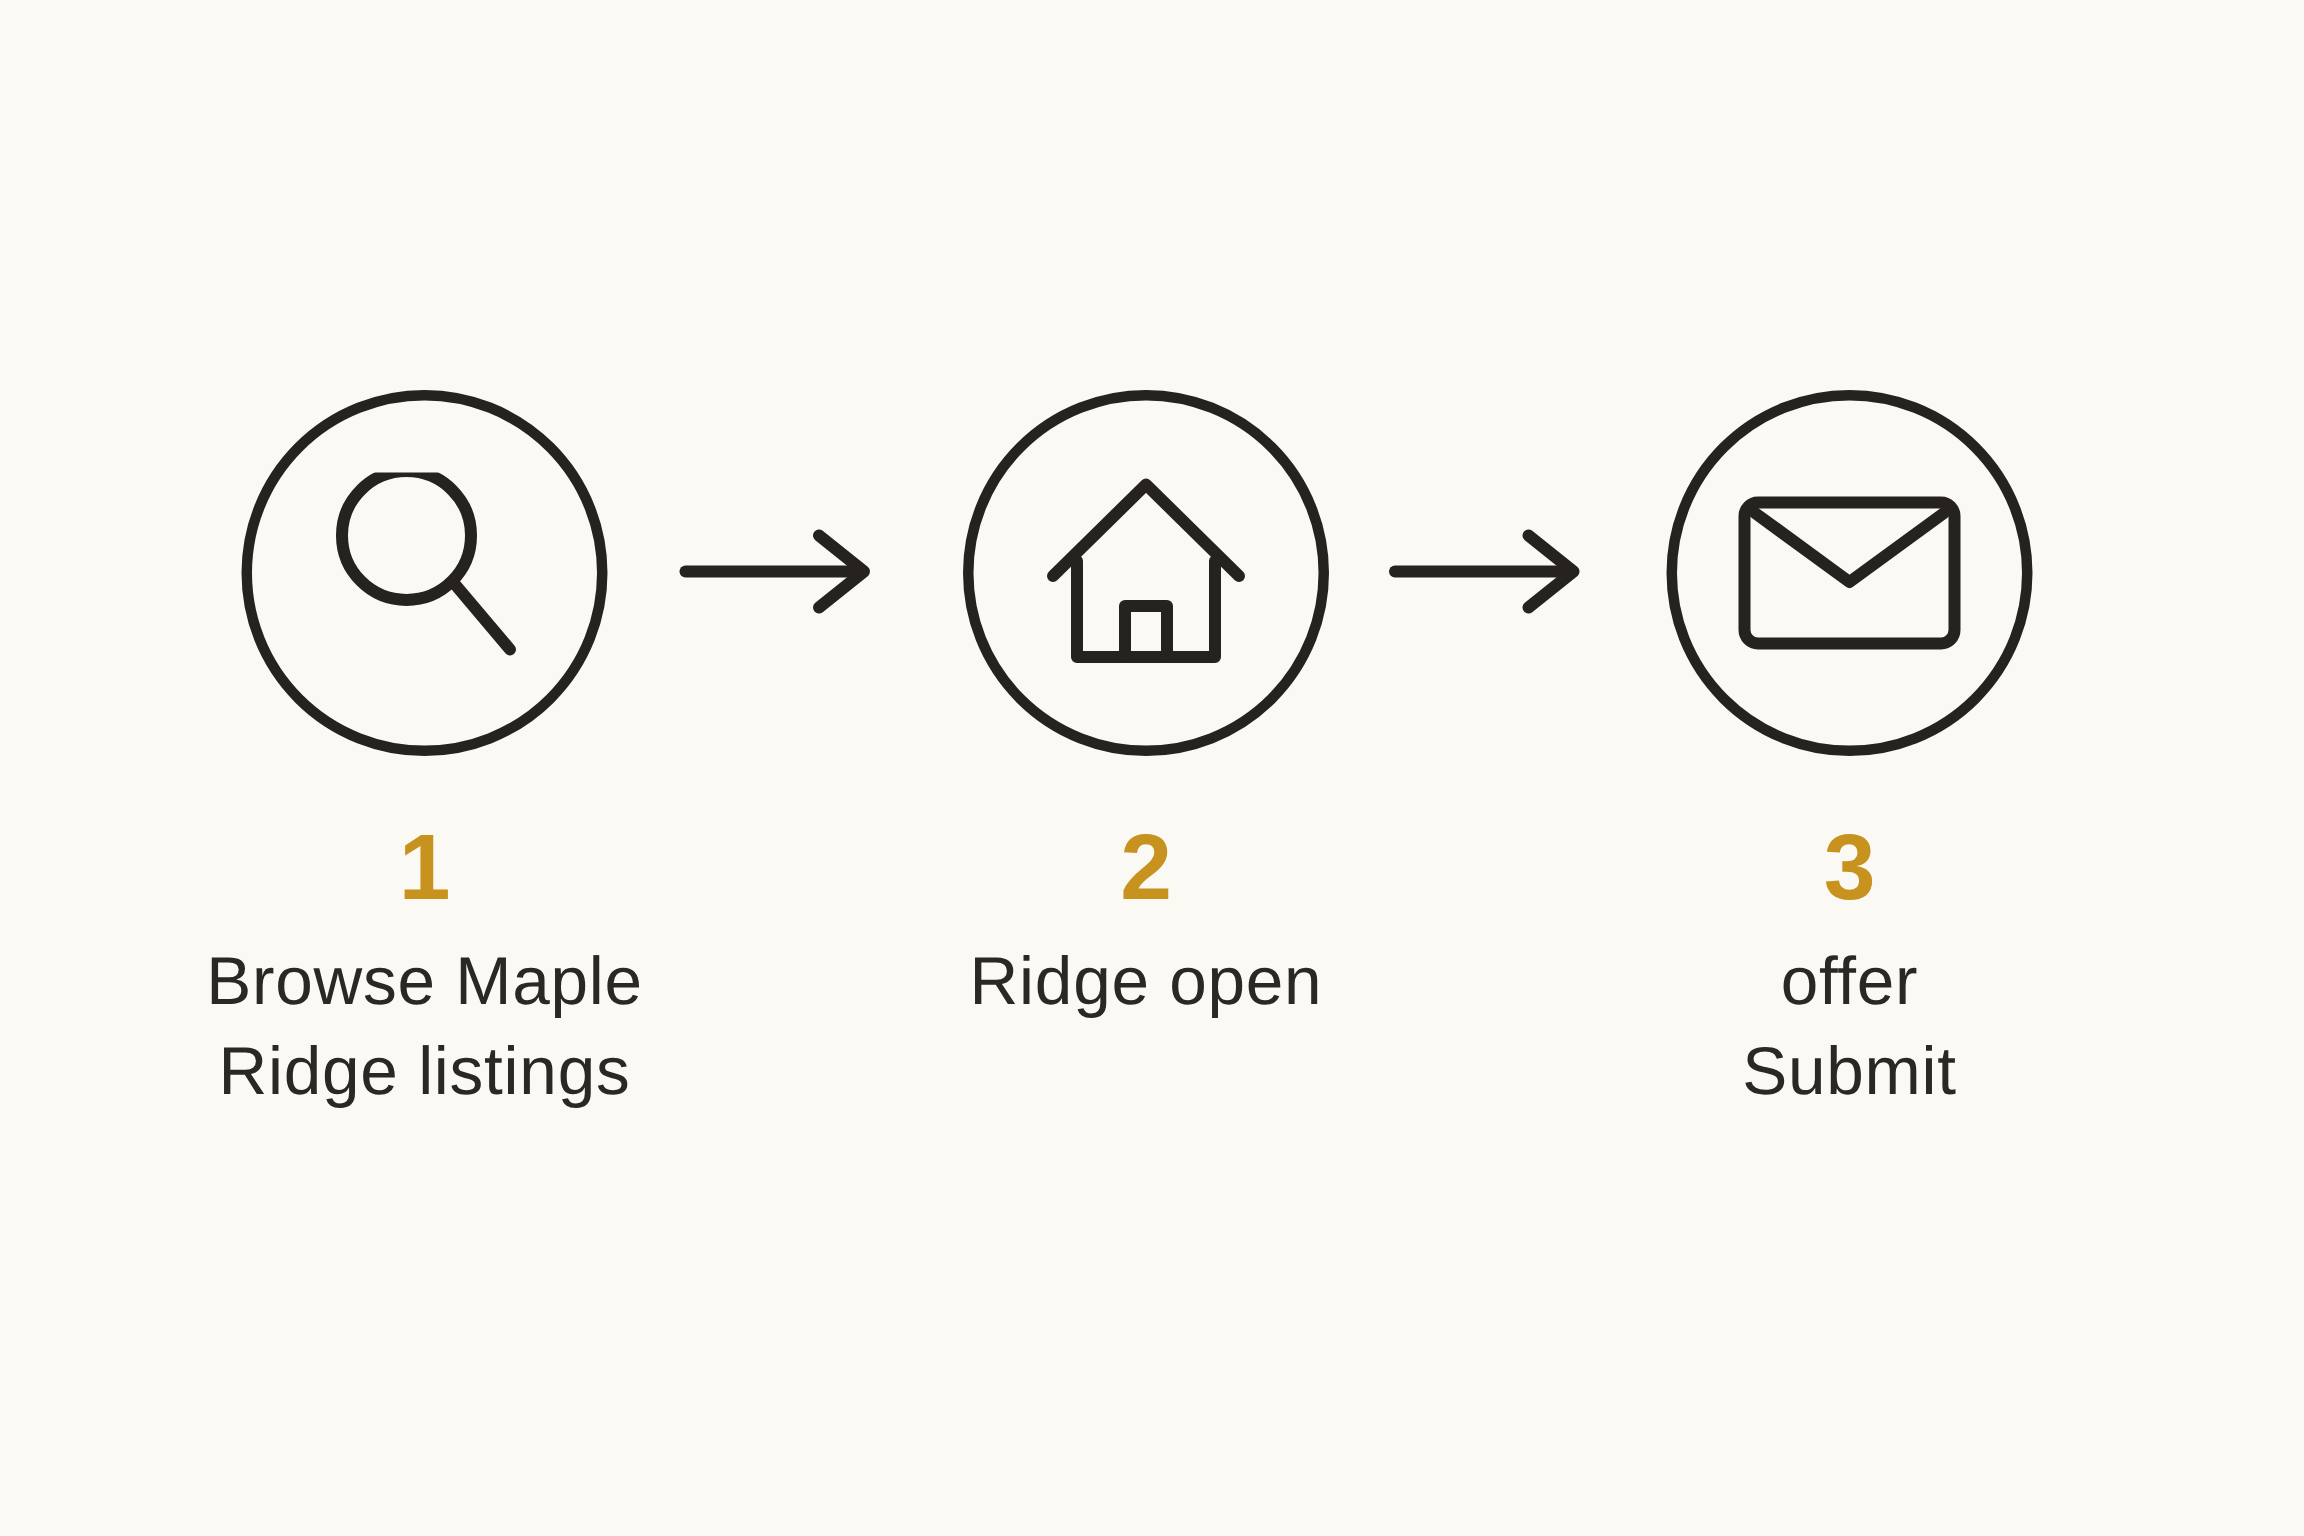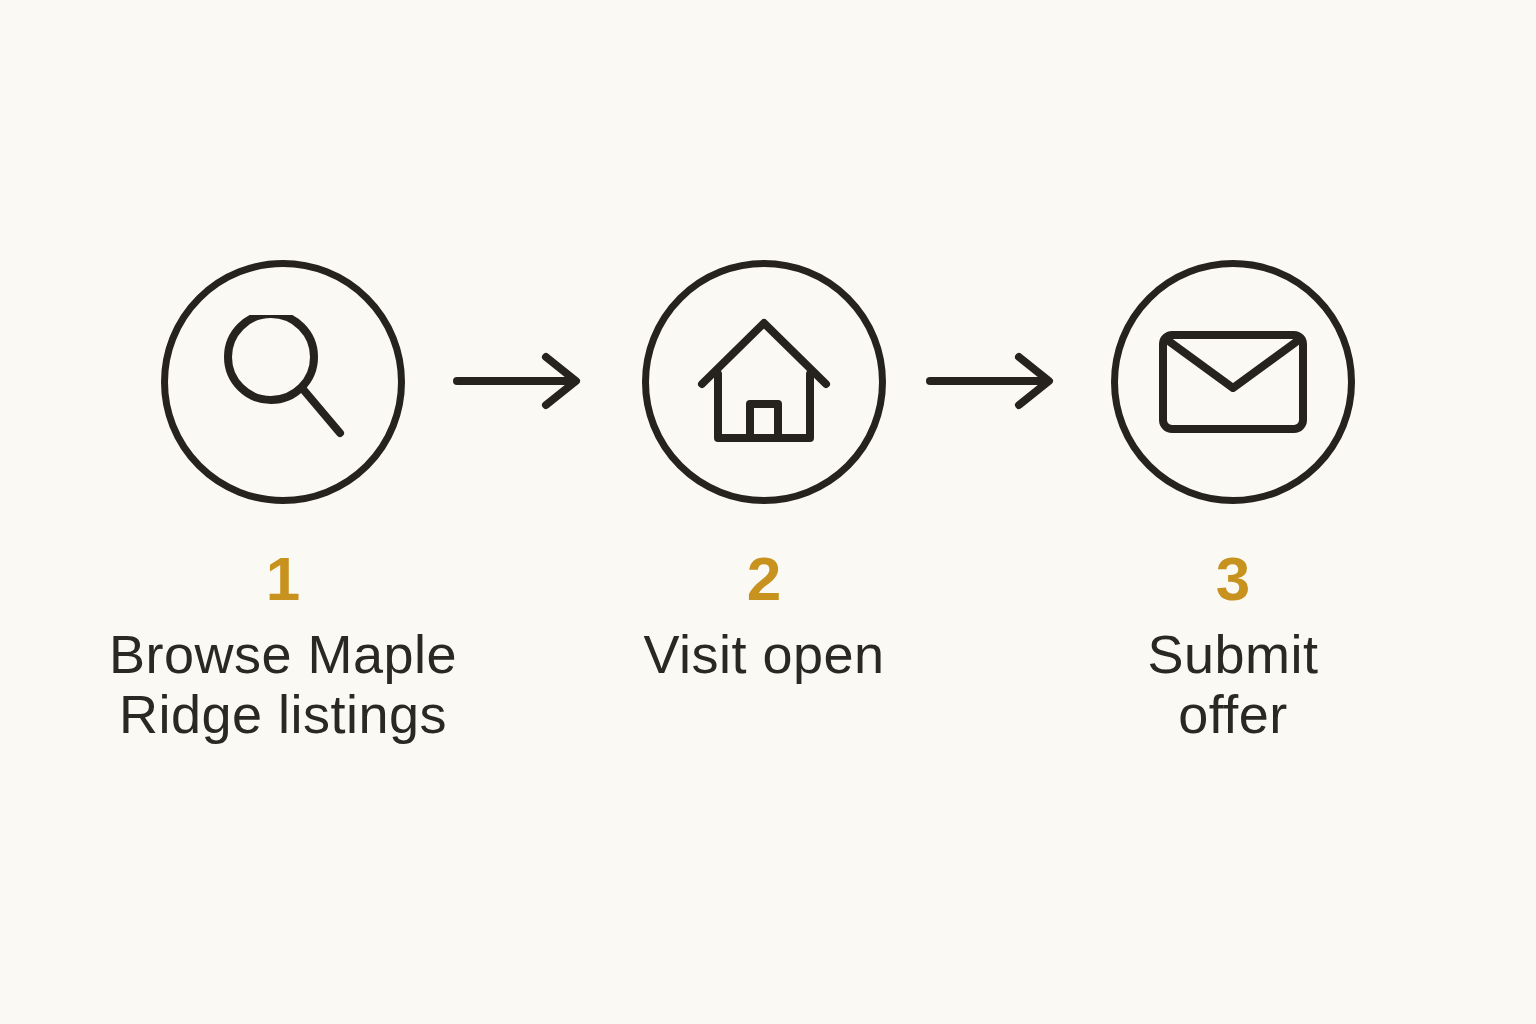--- a/index.html
+++ b/index.html
@@ -45,21 +45,21 @@
   }
   .step-number {
     margin-top: 44px;
     font-size: 62px;
     font-weight: 700;
     color: #C8921F;
     line-height: 62px;
   }
   .step-label {
     margin-top: 14px;
-    font-size: 54px;
+    font-size: 45px;
     line-height: 60px;
     color: #2A2824;
     letter-spacing: 0.5px;
   }
   .arrow {
     position: absolute;
     top: 348px;
   }
   .arrow-1 { left: 450px; }
   .arrow-2 { left: 923px; }
@@ -89,34 +89,34 @@
 <div class="step step-2">
   <div class="circle">
     <svg class="icon-svg" width="140" height="140" viewBox="0 0 140 140" stroke-width="8">
       <path d="M 8 72 L 70 11 L 132 72"></path>
       <path d="M 24 62 L 24 126 L 116 126 L 116 62"></path>
       <path d="M 56 126 L 56 92 L 84 92 L 84 126"></path>
     </svg>
   </div>
   <div class="step-number">2</div>
   <div class="step-label">
-    <div>Visit open</div>
+    <div>Ridge open</div>
   </div>
 </div>
 
 <svg class="arrow arrow-2 icon-svg" width="145" height="66" viewBox="0 0 145 66" stroke-width="8">
   <line x1="7" y1="33" x2="122" y2="33"></line>
   <polyline points="96,9 126,33 96,57"></polyline>
 </svg>
 
 <div class="step step-3">
   <div class="circle">
     <svg class="icon-svg" width="150" height="104" viewBox="0 0 150 104" stroke-width="8">
       <rect x="5" y="5" width="140" height="94" rx="9"></rect>
       <polyline points="12,12 75,58 138,12"></polyline>
     </svg>
   </div>
   <div class="step-number">3</div>
   <div class="step-label">
+    <div>offer</div>
     <div>Submit</div>
-    <div>offer</div>
   </div>
 </div>
 
 </body></html>

